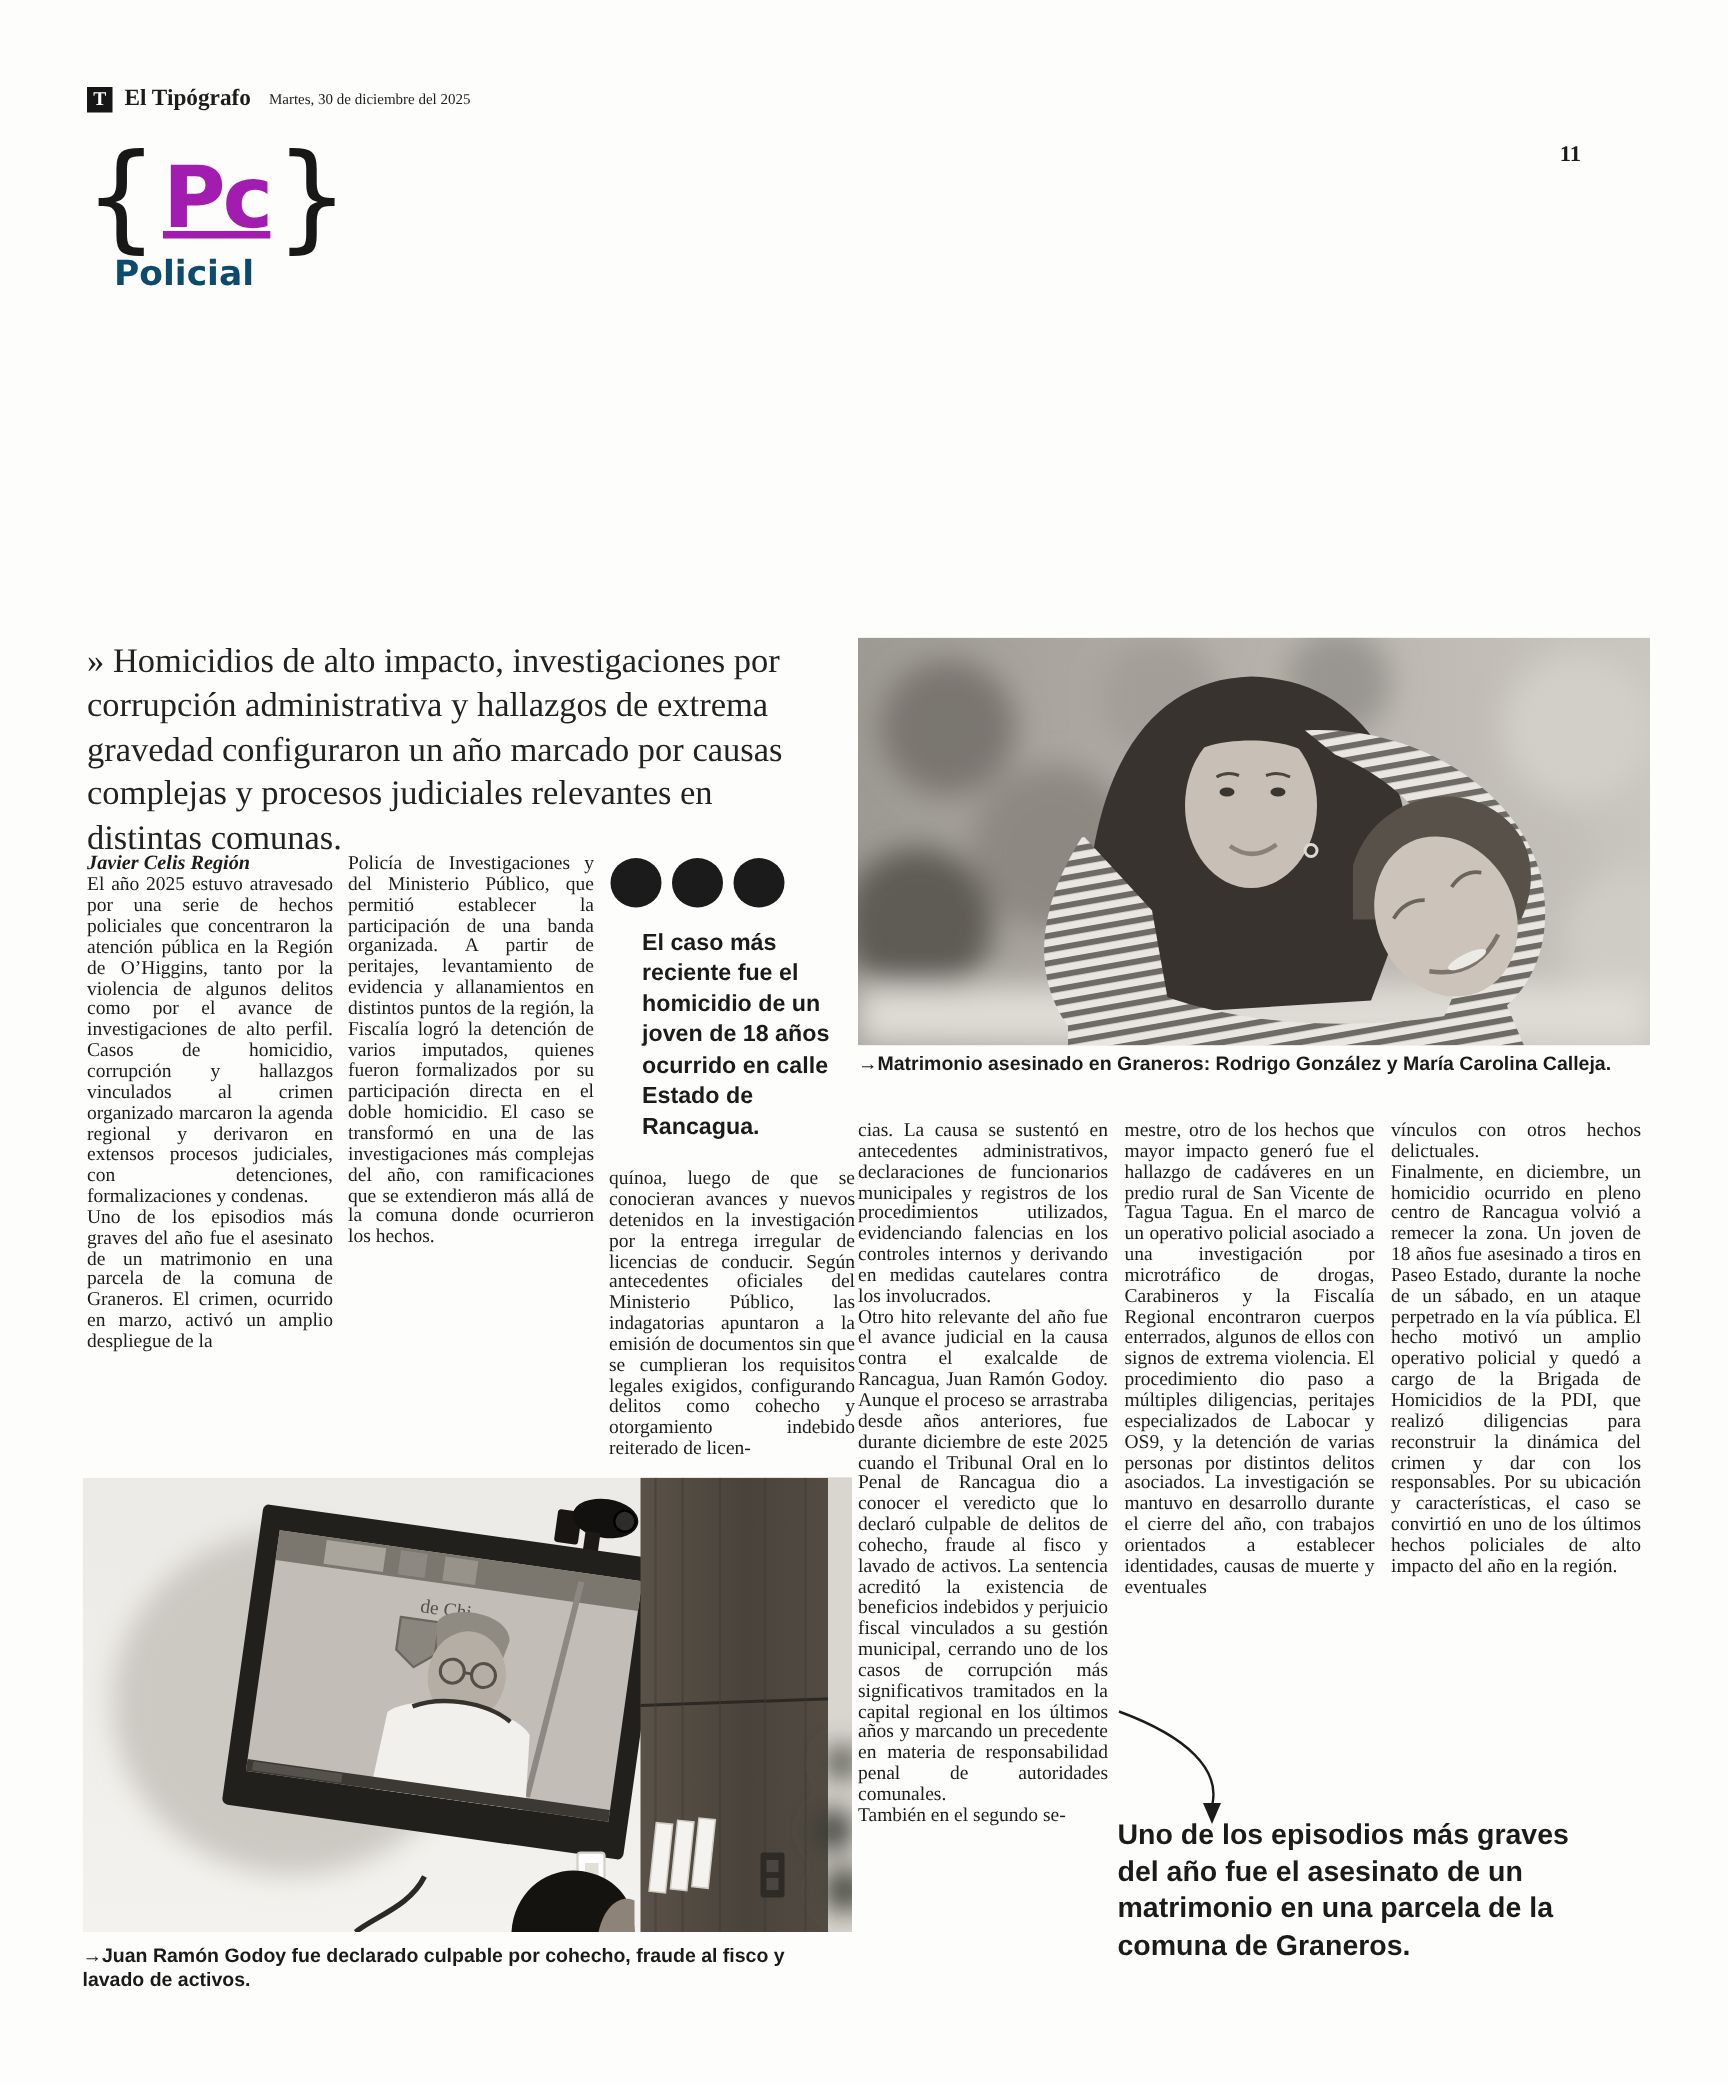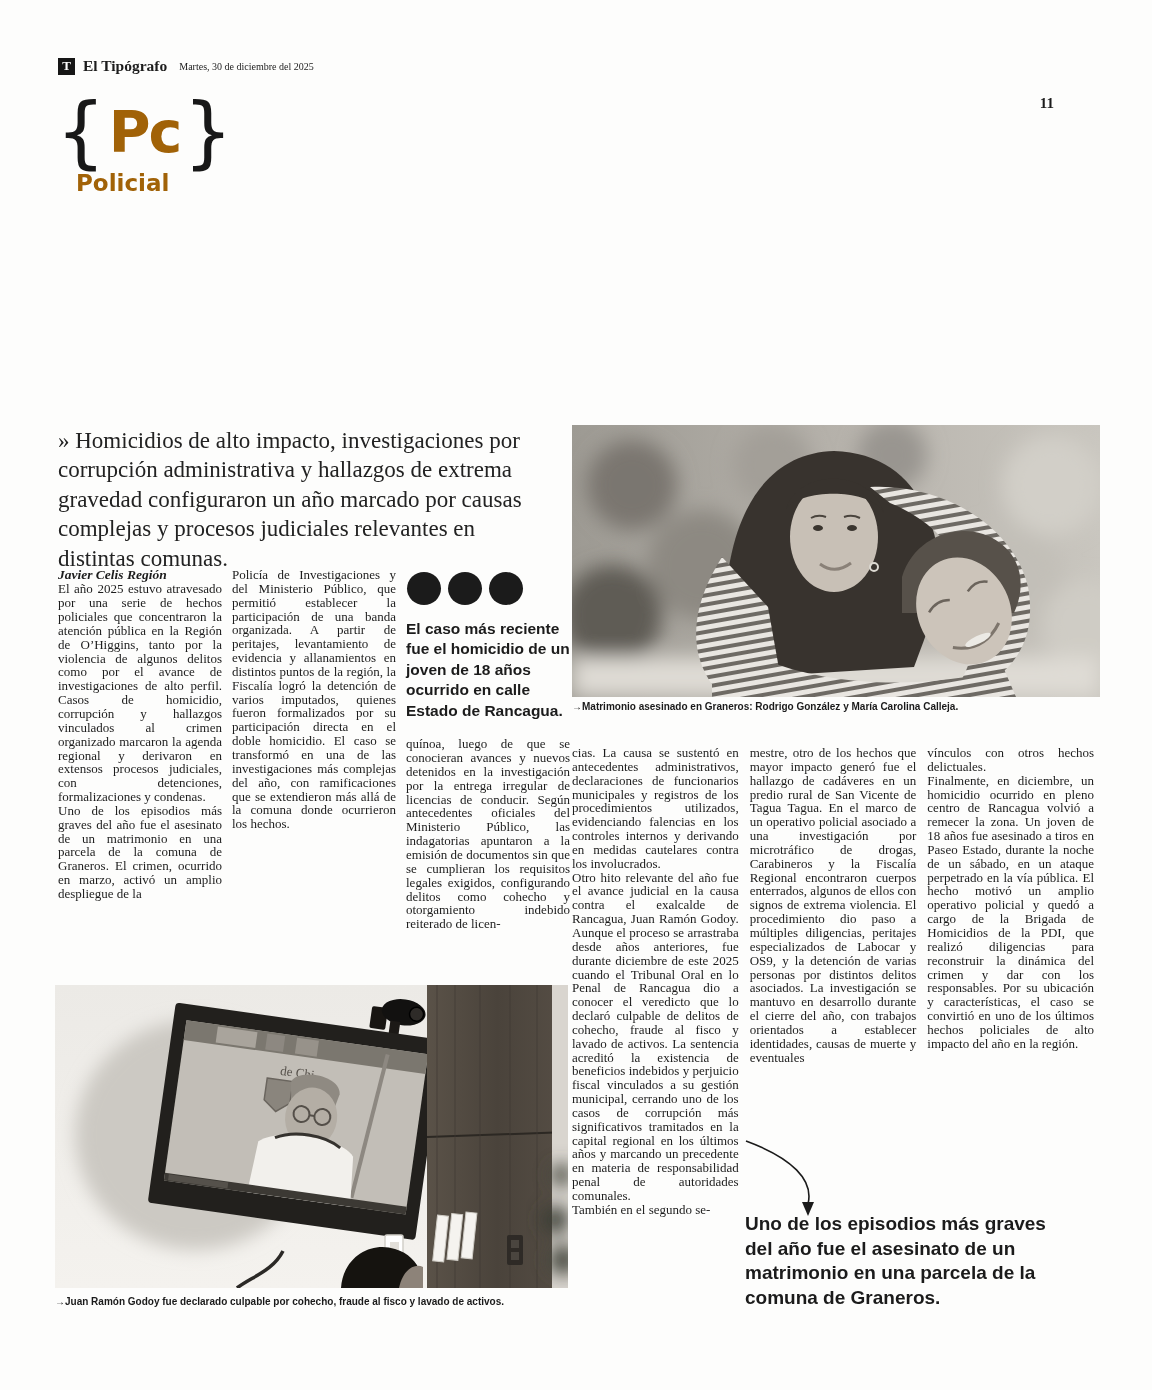--- a/index.html
+++ b/index.html
@@ -11,49 +11,49 @@
   .mast-logo{width:17px;height:17px;background:#161616;color:#fff;font-weight:bold;
              font-size:13px;display:flex;align-items:center;justify-content:center;}
   .mast-name{font-weight:bold;font-size:15.5px;}
   .mast-date{font-size:10px;margin-left:4px;}
   .page-number{position:absolute;right:16px;top:1px;font-weight:bold;font-size:15px;margin-top:37px;}
   
   .section-logo{position:absolute;left:56px;top:96px;}
   .braces-row{display:flex;align-items:center;height:72px;}
   .brace{font-family:"DejaVu Sans",sans-serif;font-size:78px;font-weight:500;line-height:70px;color:#181818;}
   .section-code{font-family:"DejaVu Sans",sans-serif;font-size:57px;font-weight:800;
-                letter-spacing:-2px;line-height:64px;color:#a16207;padding:0 3px;}
+                letter-spacing:-2px;line-height:64px;color:#a21caf;padding:0 3px;text-decoration:underline;}
   .section-label{font-family:"DejaVu Sans",sans-serif;font-size:23px;font-weight:700;
-                 color:#a16207;margin:2px 0 0 20px;}
+                 color:#0c4a6e;margin:2px 0 0 20px;}
   
   .headline{position:absolute;left:60px;top:216px;width:1010px;font-size:45px;font-weight:bold;
             line-height:1.17;letter-spacing:-.5px;color:#121212;}
   
   .lede{position:absolute;left:58px;top:426px;width:478px;font-size:23px;line-height:1.28;color:#222;}
   
   .cols{position:absolute;display:flex;}
   .cols-left{left:58px;top:568px;width:512px;gap:10px;}
   .cols-right{left:572px;top:746px;width:522px;gap:11px;}
   .col{flex:1 1 0;font-size:13px;line-height:1.065;text-align:justify;hyphens:auto;}
   .col p{margin:0;}
   .byline{font-weight:bold;font-style:italic;font-size:13.5px;margin:0 0 3px 0;text-align:left;}
   
   .quote-box{margin:4px 0 16px 0;}
   .dots{display:flex;gap:7px;margin:2px 0 14px 1px;}
   .dot{width:34px;height:33px;border-radius:50%;background:#1b1b1b;}
   .quote-text{font-family:"Liberation Sans","DejaVu Sans",sans-serif;font-weight:700;
-              font-size:15.5px;line-height:1.32;text-align:left;color:#1b1b1b;hyphens:none;}
+              font-size:15.5px;line-height:1.32;text-align:left;color:#1b1b1b;hyphens:none;margin-left:22px;}
   
   .photo{position:absolute;overflow:hidden;}
   .photo-couple{left:572px;top:425px;width:528px;height:272px;}
   .photo-tv{left:55px;top:985px;width:513px;height:303px;}
   .photo svg{display:block;width:100%;height:100%;}
   
   .caption{position:absolute;font-family:"Liberation Sans","DejaVu Sans",sans-serif;
-           font-weight:700;font-size:10px;line-height:1.26;color:#1a1a1a;}
+           font-weight:700;font-size:13px;line-height:1.26;color:#1a1a1a;}
   .caption-couple{left:572px;top:701px;width:510px;}
   .caption-tv{left:55px;top:1296px;width:512px;}
   
   .arrow-wrap{position:absolute;left:740px;top:1136px;width:140px;height:86px;}
   .bottom-quote{position:absolute;left:745px;top:1212px;width:332px;
                 font-family:"Liberation Sans","DejaVu Sans",sans-serif;font-weight:700;
                 font-size:19px;line-height:1.3;color:#1b1b1b;}
 </style>
 </head>
 <body>

